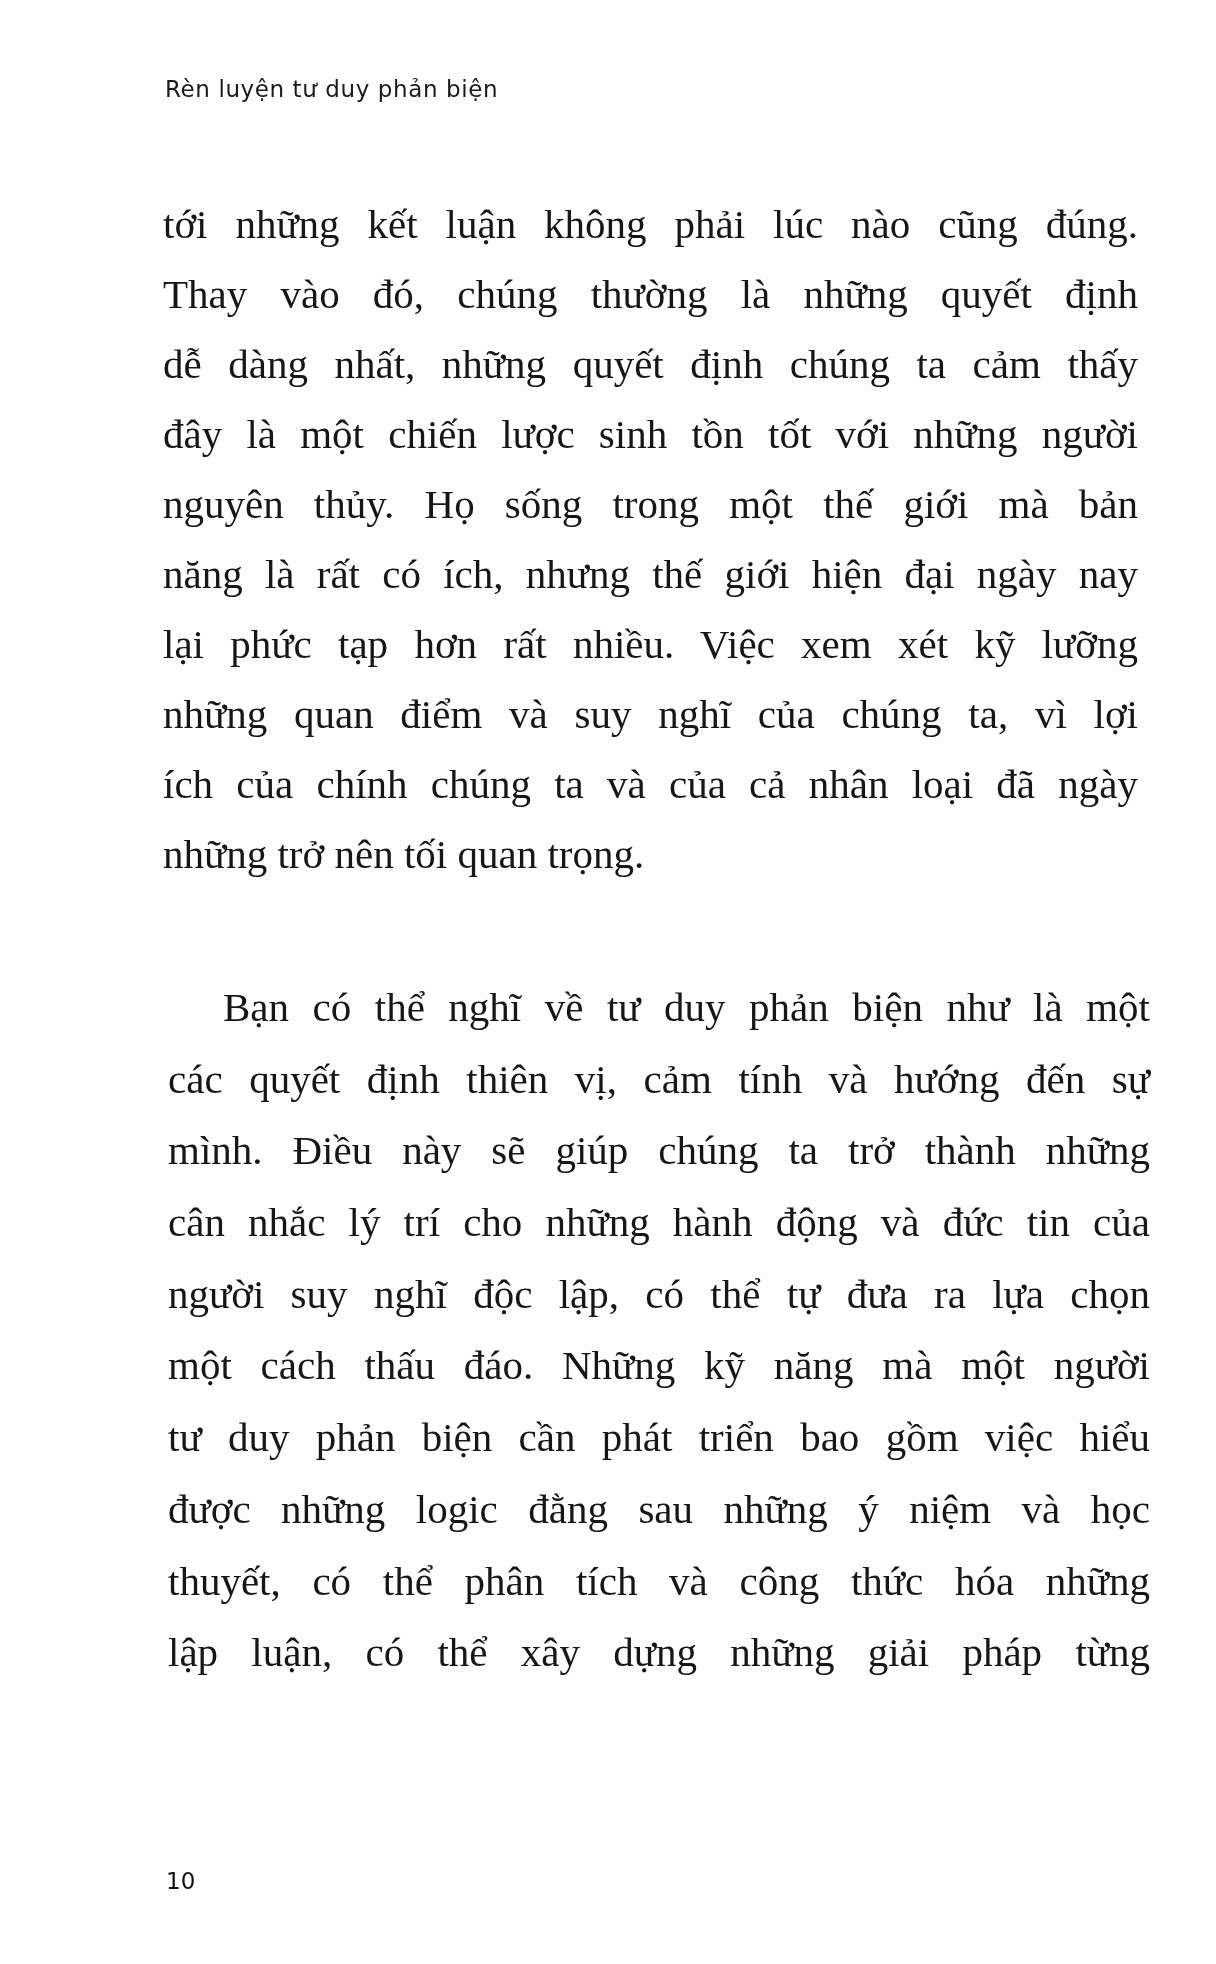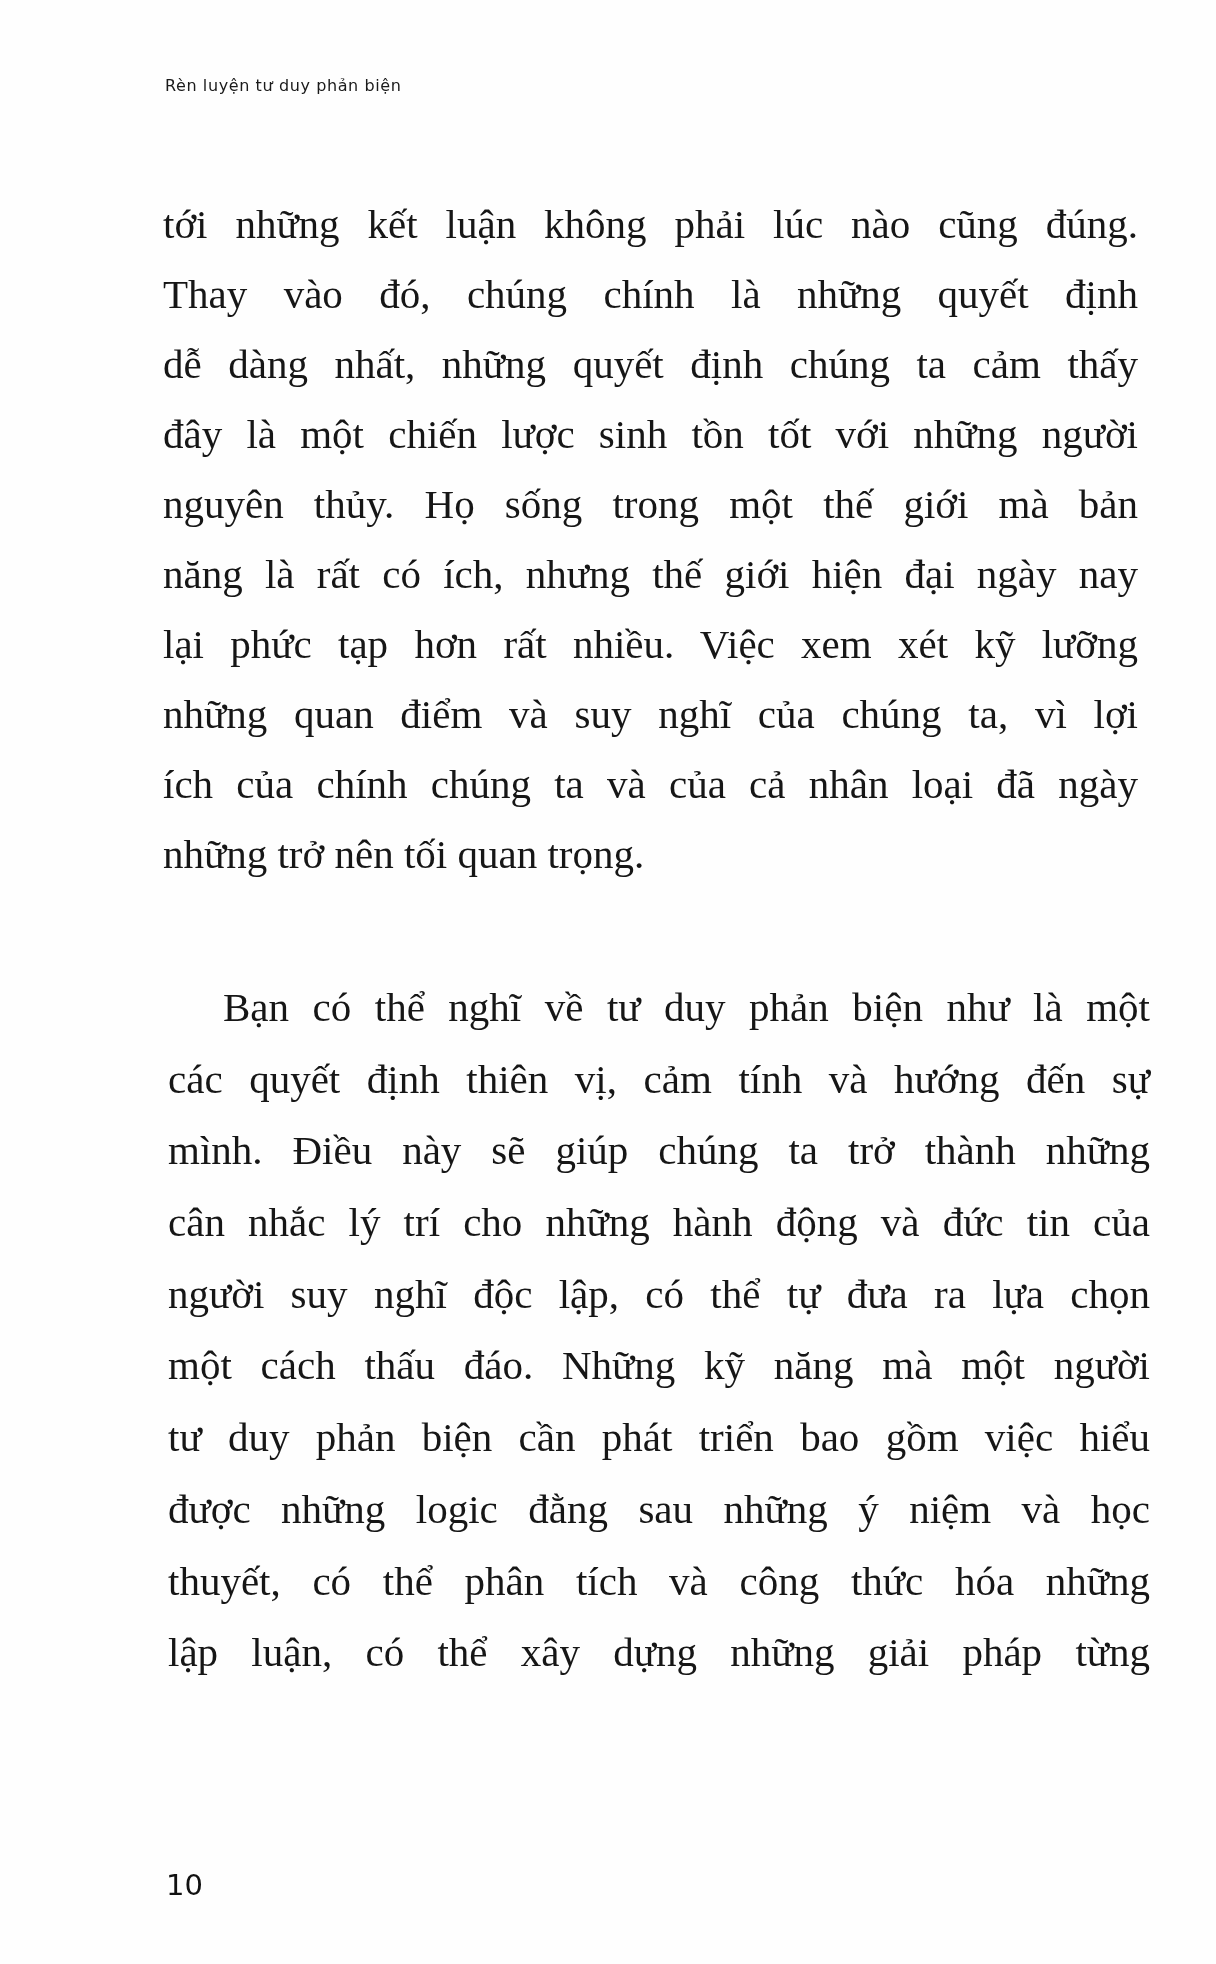--- a/index.html
+++ b/index.html
@@ -3,45 +3,45 @@
 <meta charset="utf-8">
 <style>
   html, body { margin: 0; padding: 0; }
   body {
     width: 1216px; height: 1964px; background: #fefefe; position: relative; overflow: hidden;
     color: #161616;
   }
   .running-head {
     position: absolute; left: 165px; top: 76px;
     font-family: "DejaVu Sans", "Liberation Sans", sans-serif;
-    font-size: 16px; letter-spacing: 0.6px; color: #1a1a1a; white-space: nowrap;
+    font-size: 23px; letter-spacing: 0.6px; color: #1a1a1a; white-space: nowrap;
   }
   .para { position: absolute; font-family: "Liberation Serif", "DejaVu Serif", serif; font-size: 41px; }
   .para1 { left: 163px; top: 189px; width: 975px; }
   .para2 { left: 168px; top: 972px; width: 982px; }
   .line {
     display: block; height: 70px; line-height: 70px; white-space: nowrap;
     text-align: justify; text-align-last: justify; overflow: visible;
   }
   .para2 .line { height: 71.7px; line-height: 71.7px; }
   .line.last { text-align-last: left; }
   .line.indent { padding-left: 55px; }
   .page-number {
     position: absolute; left: 166px; top: 1868px;
-    font-family: "DejaVu Sans", "Liberation Sans", sans-serif; font-size: 29px; color: #111;
+    font-family: "DejaVu Sans", "Liberation Sans", sans-serif; font-size: 23px; color: #111;
   }
 </style>
 </head>
 <body>
 
 <div class="running-head">Rèn luyện tư duy phản biện</div>
 
 <div class="para para1">
   <span class="line">tới những kết luận không phải lúc nào cũng đúng.</span>
-  <span class="line">Thay vào đó, chúng chính là những quyết định</span>
+  <span class="line">Thay vào đó, chúng thường là những quyết định</span>
   <span class="line">dễ dàng nhất, những quyết định chúng ta cảm thấy</span>
   <span class="line">đây là một chiến lược sinh tồn tốt với những người</span>
   <span class="line">nguyên thủy. Họ sống trong một thế giới mà bản</span>
   <span class="line">năng là rất có ích, nhưng thế giới hiện đại ngày nay</span>
   <span class="line">lại phức tạp hơn rất nhiều. Việc xem xét kỹ lưỡng</span>
   <span class="line">những quan điểm và suy nghĩ của chúng ta, vì lợi</span>
   <span class="line">ích của chính chúng ta và của cả nhân loại đã ngày</span>
   <span class="line last">những trở nên tối quan trọng.</span>
 </div>
 

